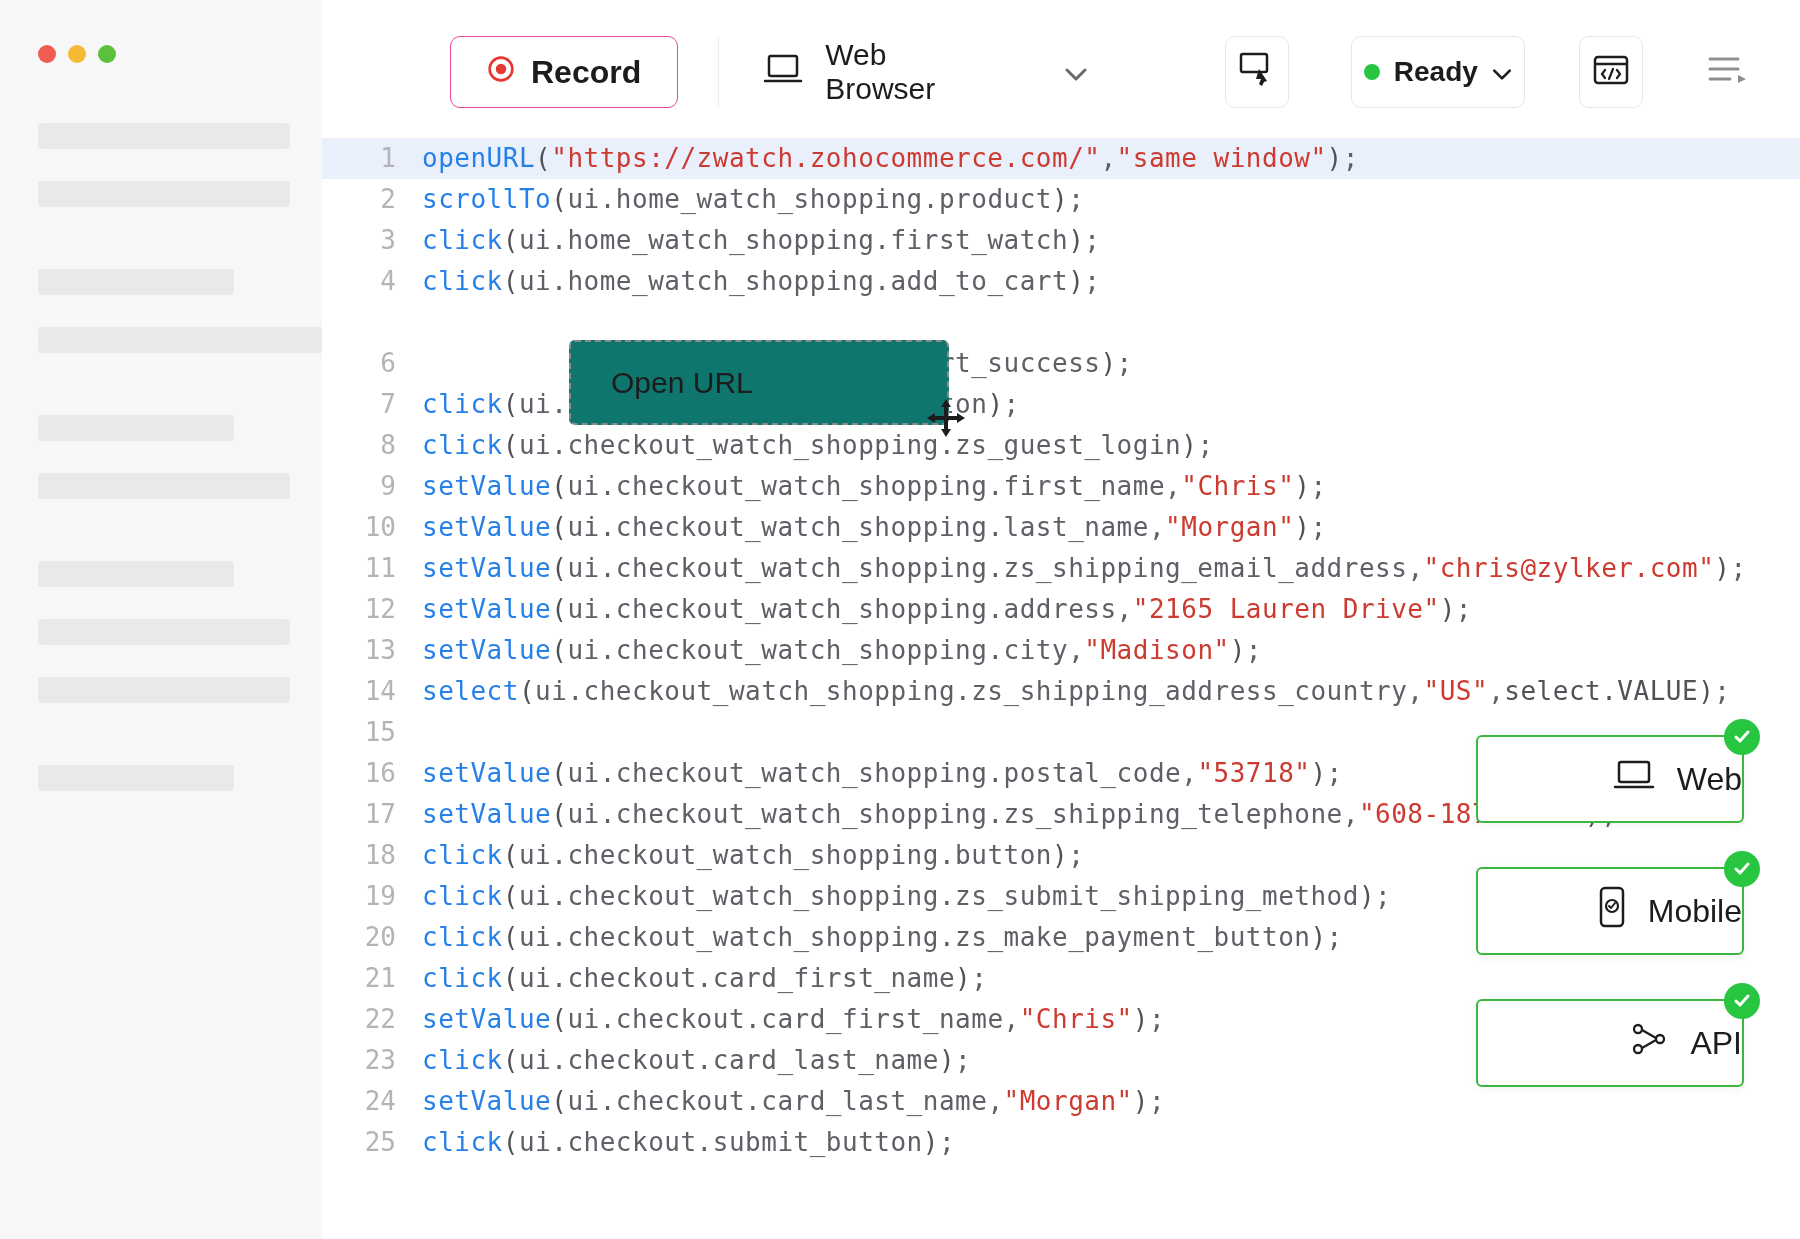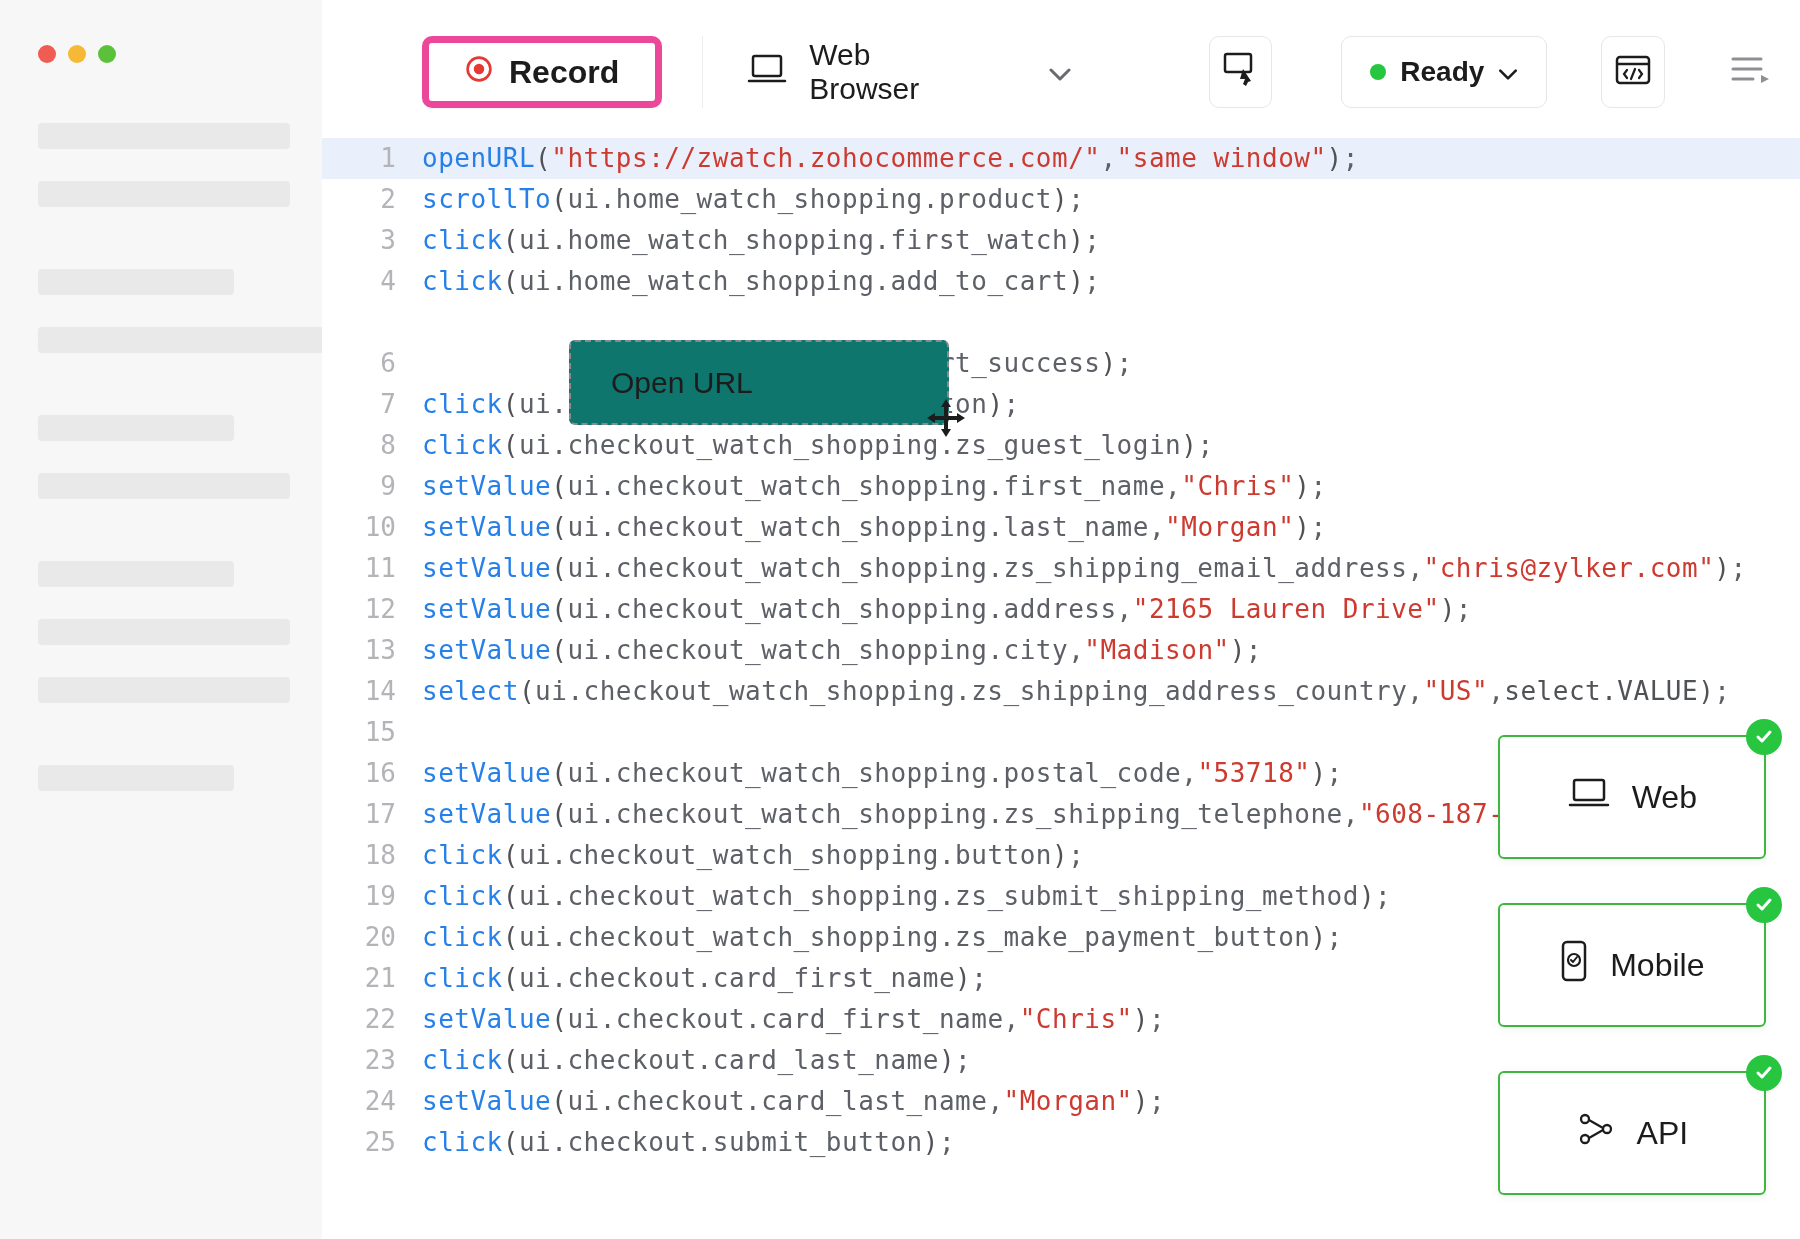--- a/index.html
+++ b/index.html
@@ -19,31 +19,31 @@
   .sb-wide  { width:252px; margin-left:38px; }
   .sb-wide2 { width:252px; margin-left:38px; }
   .sb-full  { width:270px; margin-left:38px; margin-right:0; }
   .sb-mid   { width:196px; margin-left:38px; }
 
   
   .main { flex:1; position:relative; background:#ffffff; }
 
   .toolbar { display:flex; align-items:center; padding:36px 40px 30px 100px; gap:40px; }
 
-  .record-btn { display:flex; align-items:center; gap:16px; height:72px; padding:0 36px; border:7px solid #ec4899; border-radius:10px; background:#fff; font-size:32px; font-weight:600; color:#1c1c1c; cursor:pointer; box-shadow:0 1px 2px rgba(0,0,0,0.03); }
+  .record-btn { display:flex; align-items:center; gap:16px; height:72px; padding:0 36px; border:1px solid #ec4899; border-radius:10px; background:#fff; font-size:32px; font-weight:600; color:#1c1c1c; cursor:pointer; box-shadow:0 1px 2px rgba(0,0,0,0.03);margin-left:28px; }
   .record-icon { width:28px; height:28px; }
 
   .browser-sel { display:flex; align-items:center; gap:22px; height:72px; padding:0 44px; border-left:1px solid #ededef; cursor:pointer; font-size:30px; color:#1c1c1c; }
   .chevron { color:#6a6a6f; }
 
   .toolbar-spacer { flex:1; }
 
   .ico-btn { width:72px; height:72px; display:flex; align-items:center; justify-content:center; border:1px solid #e6e7e9; border-radius:10px; background:#fff; cursor:pointer; margin-left:14px; }
 
-  .status-chip { display:flex; align-items:center; gap:14px; height:72px; padding:0 28px; border:1px solid #e6e7e9; border-radius:10px; background:#fff; font-size:28px; font-weight:600; color:#1c1c1c; margin-left:29px; cursor:pointer; }
+  .status-chip { display:flex; align-items:center; gap:14px; height:72px; padding:0 12px; border:1px solid #e6e7e9; border-radius:10px; background:#fff; font-size:28px; font-weight:600; color:#1c1c1c; margin-left:22px; cursor:pointer; }
   .status-dot { width:16px; height:16px; border-radius:50%; background:#27c540; }
 
   
   .code { font-family: "SFMono-Regular", Menlo, Consolas, monospace; font-size:26px; line-height:41px; padding-left:0; position:relative; }
   .code-line { display:flex; align-items:flex-start; min-height:41px; }
   .code-line.selected { background:#eaf0fb; }
   .gutter { width:100px; text-align:right; padding-right:26px; color:#b3b3b8; user-select:none; }
   .src { white-space:pre; color:#3a3c40; letter-spacing:0.5px; }
 
   .k-fn    { color:#2680e8; }   
@@ -52,21 +52,21 @@
   .k-arg   { color:#5d6066;text-align:center; }   
   .k-punc  { color:#5d6066; }
   .k-const { color:#4f5256; }   
 
   
   .drag-box { position:absolute; left:247px; top:340px; width:380px; height:85px; border:2px dashed #888a8f; border-radius:6px; background:#0f766e; display:flex; align-items:center; padding-left:40px; font-size:30px; color:#1c1c1c; z-index:20; }
   .move-cursor { position:absolute; left:603px; top:397px; z-index:22; }
 
   
   .cards { position:absolute; right:56px; top:735px; display:flex; flex-direction:column; gap:44px; z-index:30; }
-  .card { position:relative; width:268px; height:124px; border:2px solid #3db73d; border-radius:6px; background:#fff; display:flex; align-items:center; justify-content:center; gap:22px; font-size:32px; font-weight:500; color:#1c1c1c; box-shadow:0 2px 10px rgba(0,0,0,0.06); cursor:pointer; }
+  .card { position:relative; width:268px; height:88px; border:2px solid #3db73d; border-radius:6px; background:#fff; display:flex; align-items:center; justify-content:flex-end; gap:22px; font-size:32px; font-weight:500; color:#1c1c1c; box-shadow:0 2px 10px rgba(0,0,0,0.06); cursor:pointer; }
   .card .check { position:absolute; top:-18px; right:-18px; width:36px; height:36px; border-radius:50%; background:#27c540; display:flex; align-items:center; justify-content:center; }
   .card .check svg { width:20px; height:20px; }
 
 </style>
 </head>
 <body>
 
 <div class="app">
 
   <div class="sidebar">

